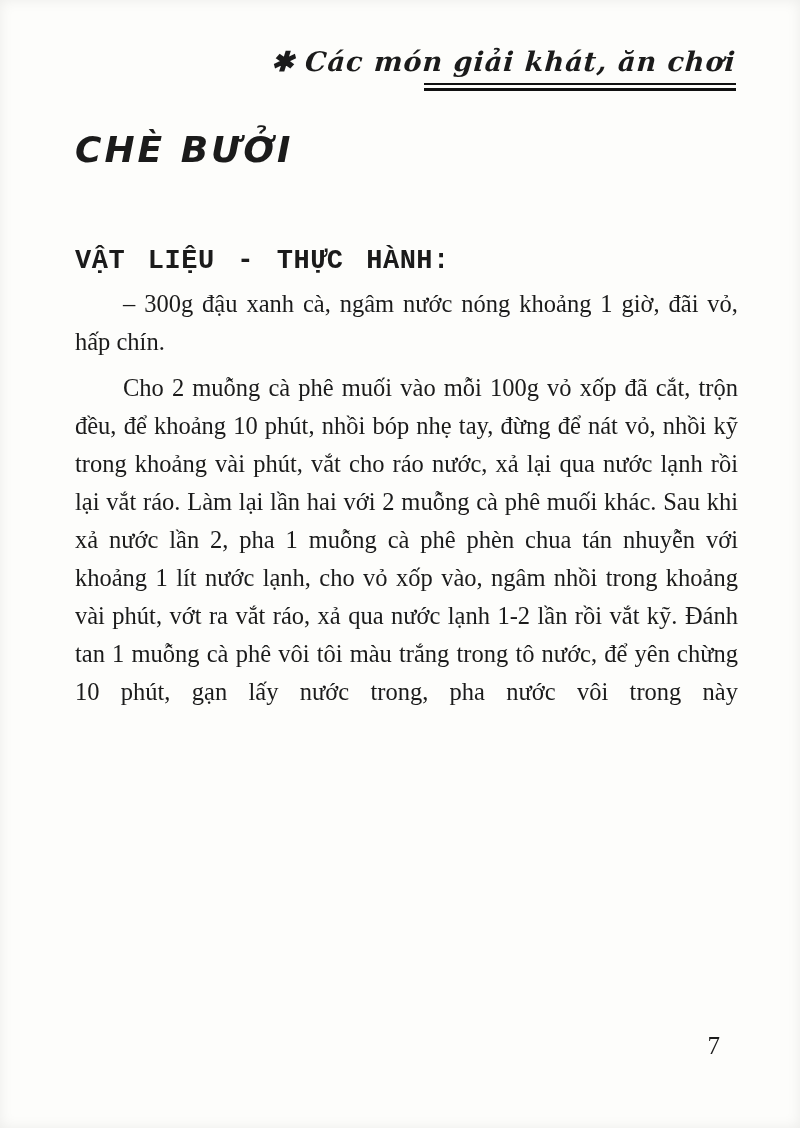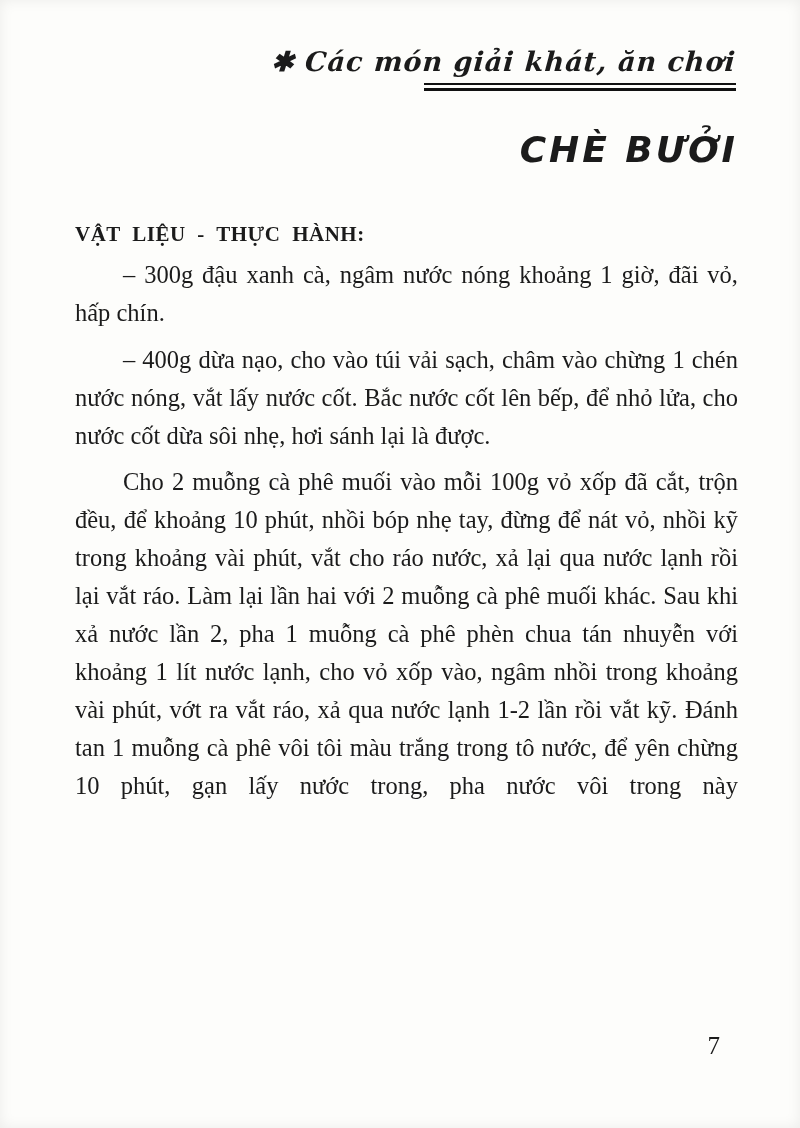--- a/index.html
+++ b/index.html
@@ -35,34 +35,35 @@
   }
   .hdr-rule{
     margin-left:auto;
     width:312px;
     margin-top:0;
   }
   .hdr-rule .rule-thin{height:2px;background:#111;}
   .hdr-rule .rule-gap{height:3px;}
   .hdr-rule .rule-thick{height:3px;background:#111;}
   .dish-title{
-    text-align:right;
+    text-align:left;
     font-family:"DejaVu Sans","Liberation Sans",sans-serif;
     font-style:italic;
     font-weight:800;
     font-size:36px;
     letter-spacing:3px;
     margin:38px 0 0 0;
   }
   .section-heading{
     font-weight:bold;
-    font-size:21px;
+    font-size:27px;
     letter-spacing:0.5px;
-    margin:52px 0 0 0;
+    margin:76px 0 0 0;
     word-spacing:6px;
+    font-family:Liberation Mono, monospace;
   }
   .body-text{
     font-size:24.5px;
     line-height:38px;
     text-align:justify;
   }
   p.ingredient{
     margin:9px 0 0 0;
     text-indent:48px;
   }
@@ -98,21 +99,20 @@
       <div class="rule-thick"></div>
     </div>
   </div>
 
   <h1 class="dish-title">CHÈ BƯỞI</h1>
 
   <h2 class="section-heading">VẬT LIỆU - THỰC HÀNH:</h2>
 
   <div class="body-text">
     <p class="ingredient">– 300g đậu xanh cà, ngâm nước nóng khoảng 1 giờ, đãi vỏ, hấp chín.</p>
-    <p class="ingredient">– 400g dừa nạo, cho vào túi vải sạch, châm vào chừng 1 chén nước nóng, vắt lấy nước cốt. Bắc nước cốt lên bếp, để nhỏ lửa, cho nước cốt dừa sôi nhẹ, hơi sánh lại là được.</p>
   </div>
 
 
   <div class="body-text">
     <p class="method">Cho 2 muỗng cà phê muối vào mỗi 100g vỏ xốp đã cắt, trộn đều, để khoảng 10 phút, nhồi bóp nhẹ tay, đừng để nát vỏ, nhồi kỹ trong khoảng vài phút, vắt cho ráo nước, xả lại qua nước lạnh rồi lại vắt ráo. Làm lại lần hai với 2 muỗng cà phê muối khác. Sau khi xả nước lần 2, pha 1 muỗng cà phê phèn chua tán nhuyễn với khoảng 1 lít nước lạnh, cho vỏ xốp vào, ngâm nhồi trong khoảng vài phút, vớt ra vắt ráo, xả qua nước lạnh 1-2 lần rồi vắt kỹ. Đánh tan 1 muỗng cà phê vôi tôi màu trắng trong tô nước, để yên chừng 10 phút, gạn lấy nước trong, pha nước vôi trong này</p>
   </div>
 
   <div class="page-number">7</div>
 
 </div>

